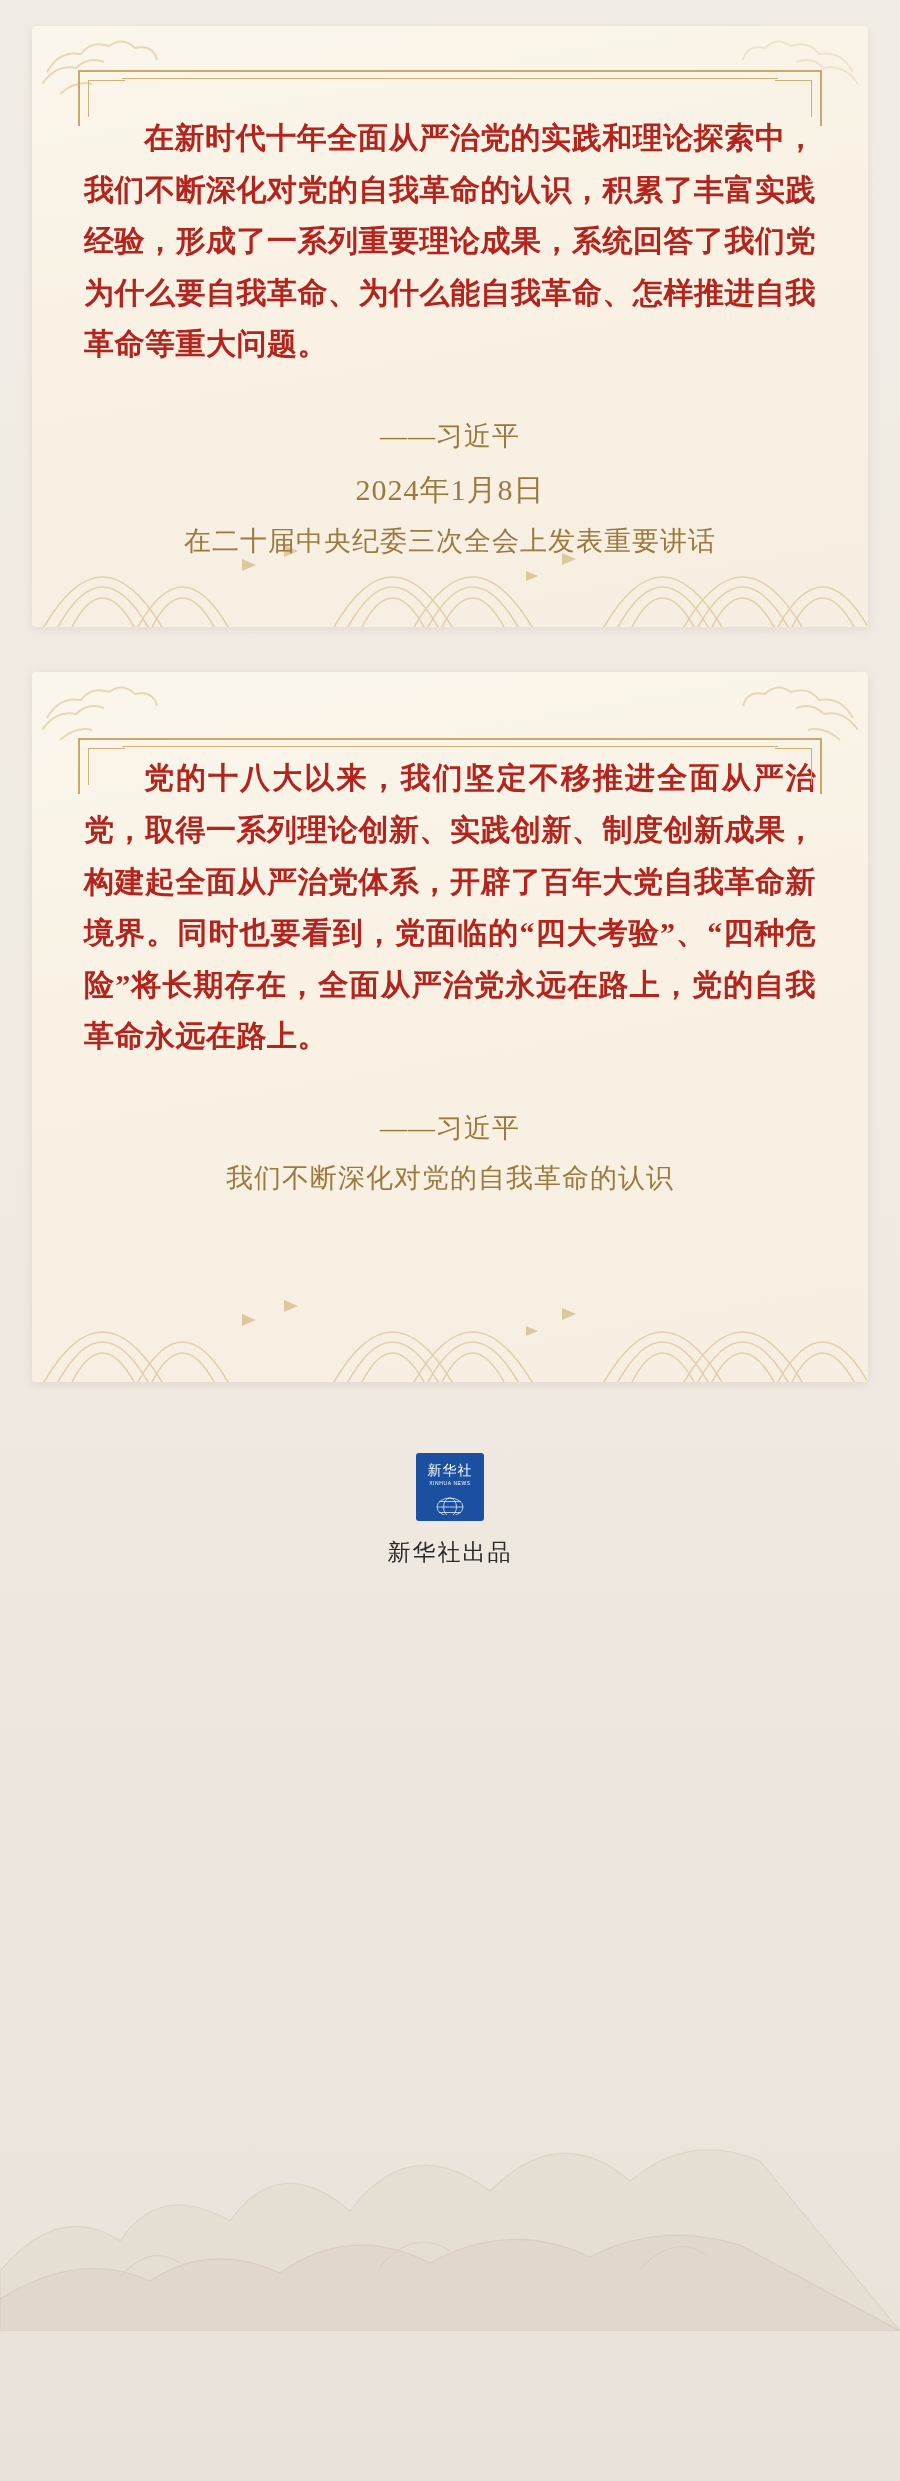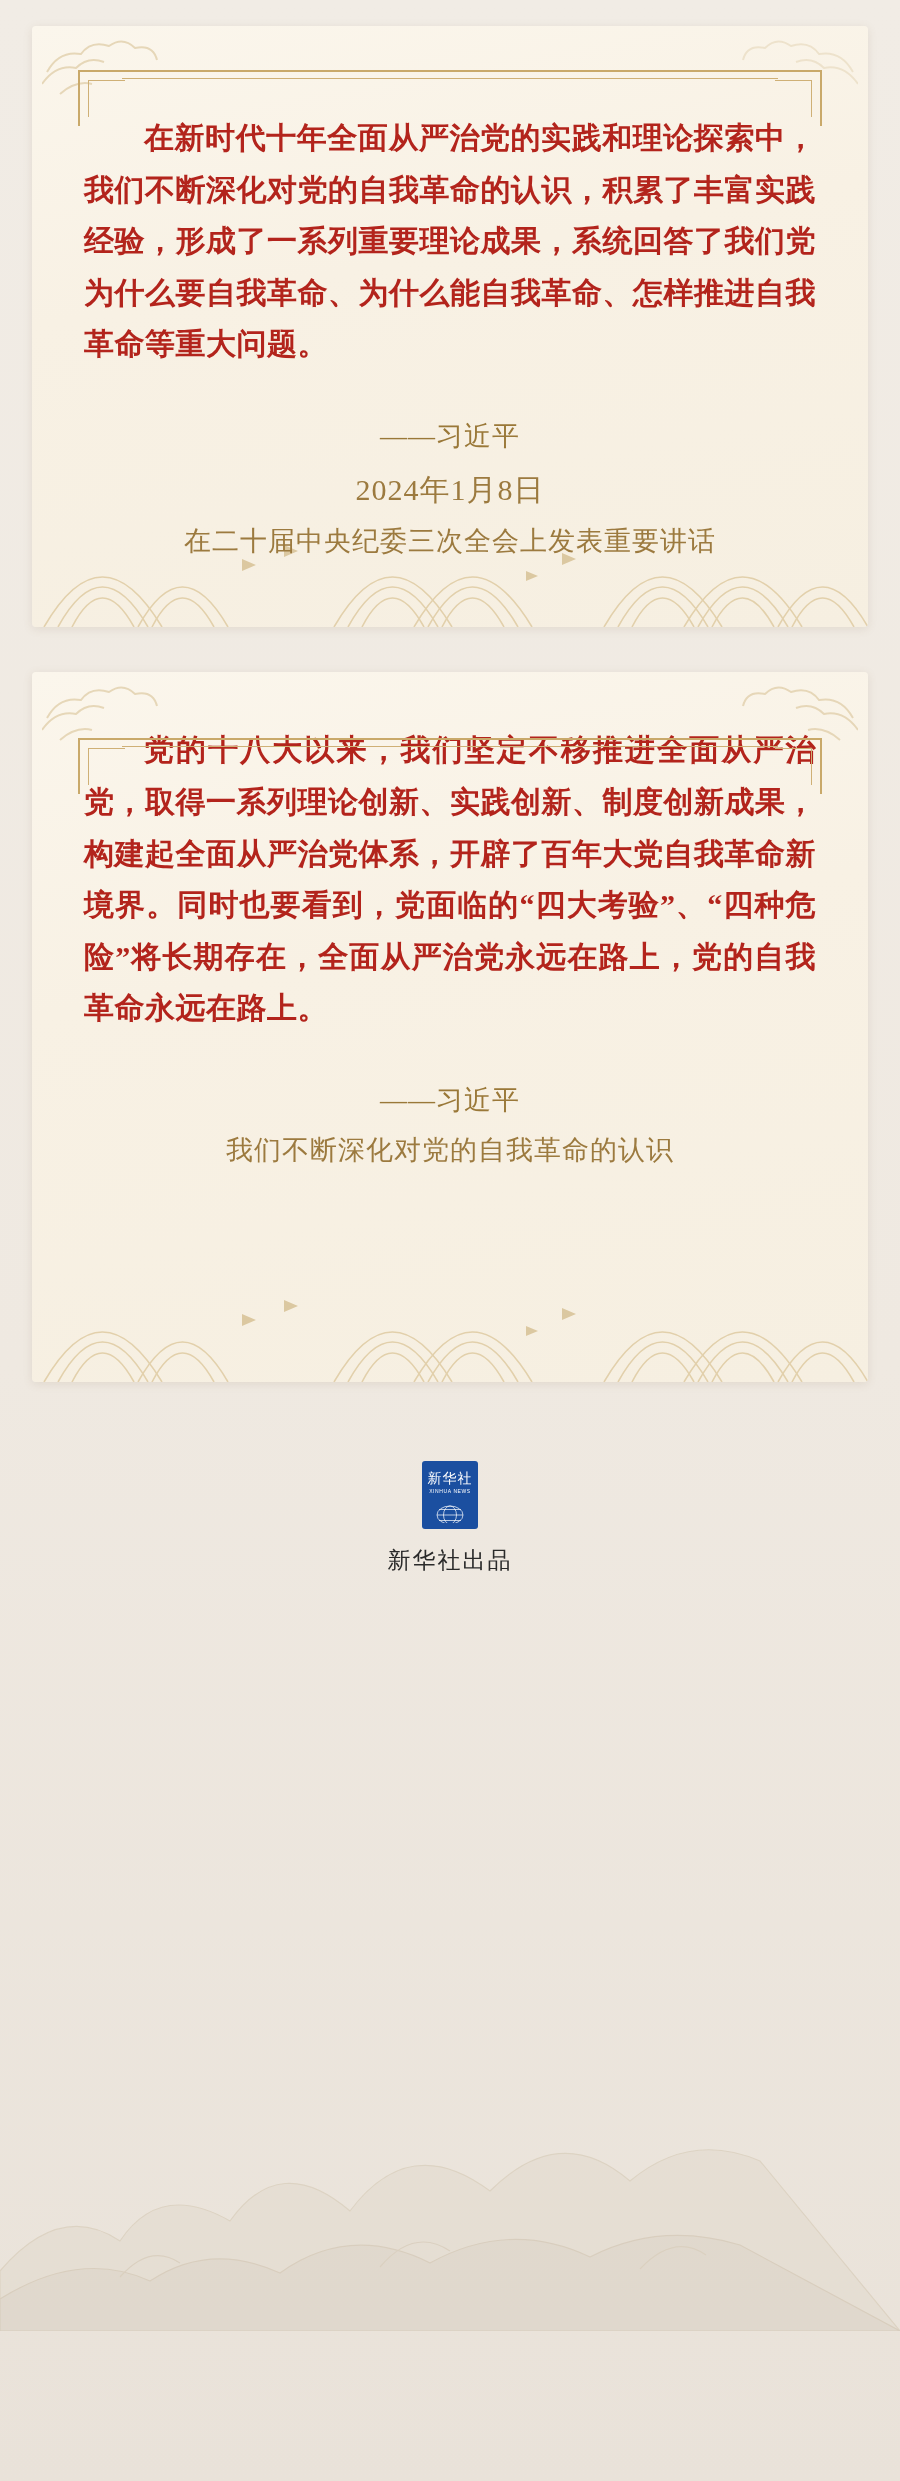--- a/index.html
+++ b/index.html
@@ -43,21 +43,21 @@
   }
   .card-1 { min-height: 600px; }
   .card-2 { min-height: 710px; }
 
   .card-inner {
     position: relative;
     z-index: 3;
     padding: 86px 52px 60px 52px;
   }
   .card-2 .card-inner {
-    padding-top: 52px;
+    padding-top: 80px;
   }
   
   .cloud-orn {
     position: absolute;
     top: 6px;
     left: 10px;
     width: 150px;
     height: 70px;
     z-index: 2;
     opacity: .85;
@@ -144,23 +144,23 @@
   }
 
   
   .footer {
     position: relative;
     z-index: 5;
     text-align: center;
     padding: 26px 0 40px 0;
   }
   .logo {
-    width: 56px;
+    width: 68px;
     height: 68px;
-    margin: 8px auto 16px auto;
+    margin: 0 auto 16px auto;
     background: #1b4fa0;
     border-radius: 3px;
     position: relative;
     display: block;
   }
   .logo .logo-cn {
     position: absolute;
     top: 9px;
     left: 0;
     right: 0;

